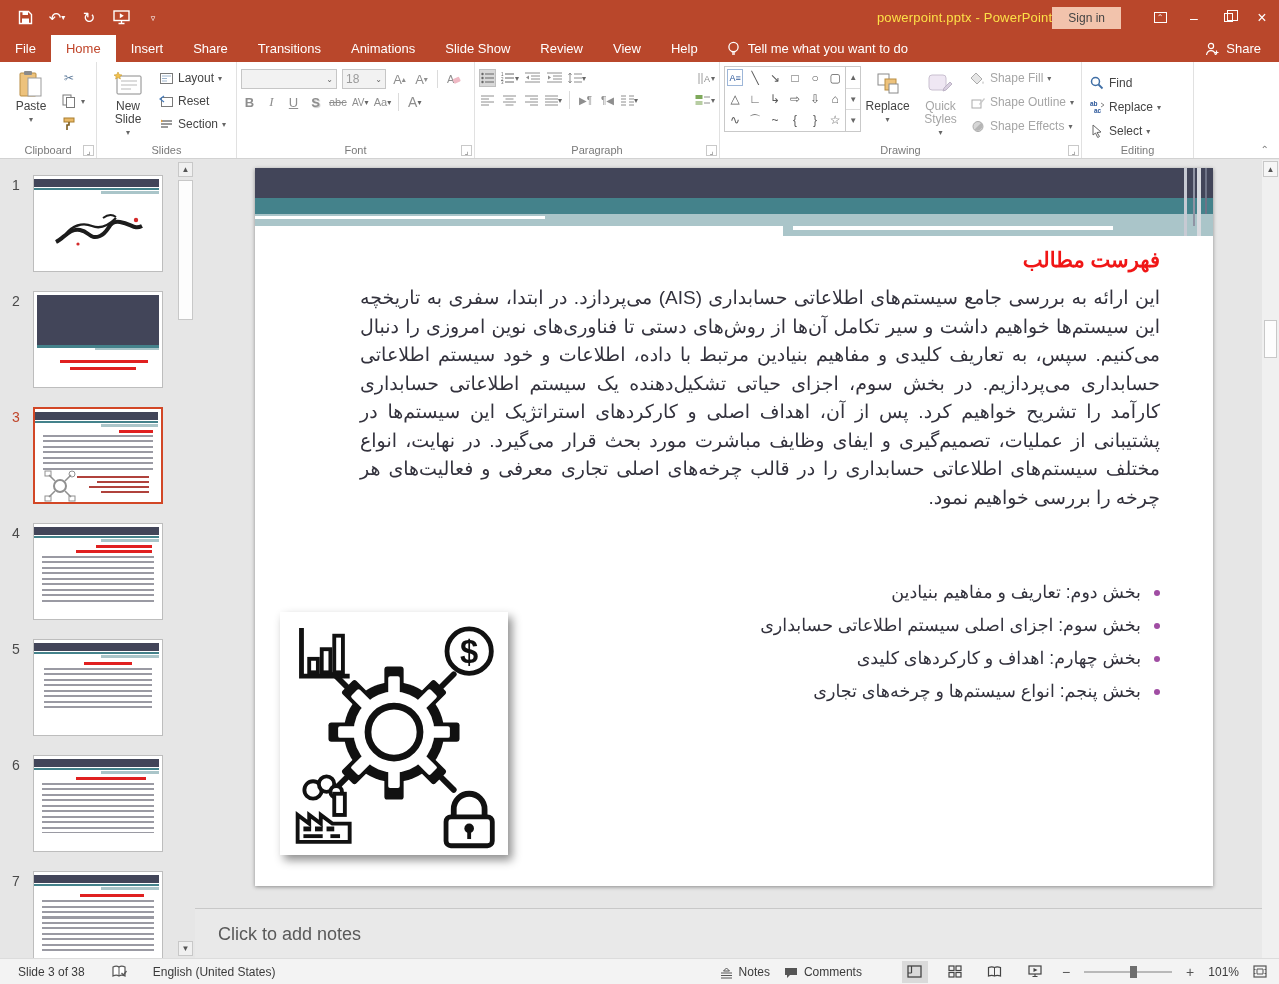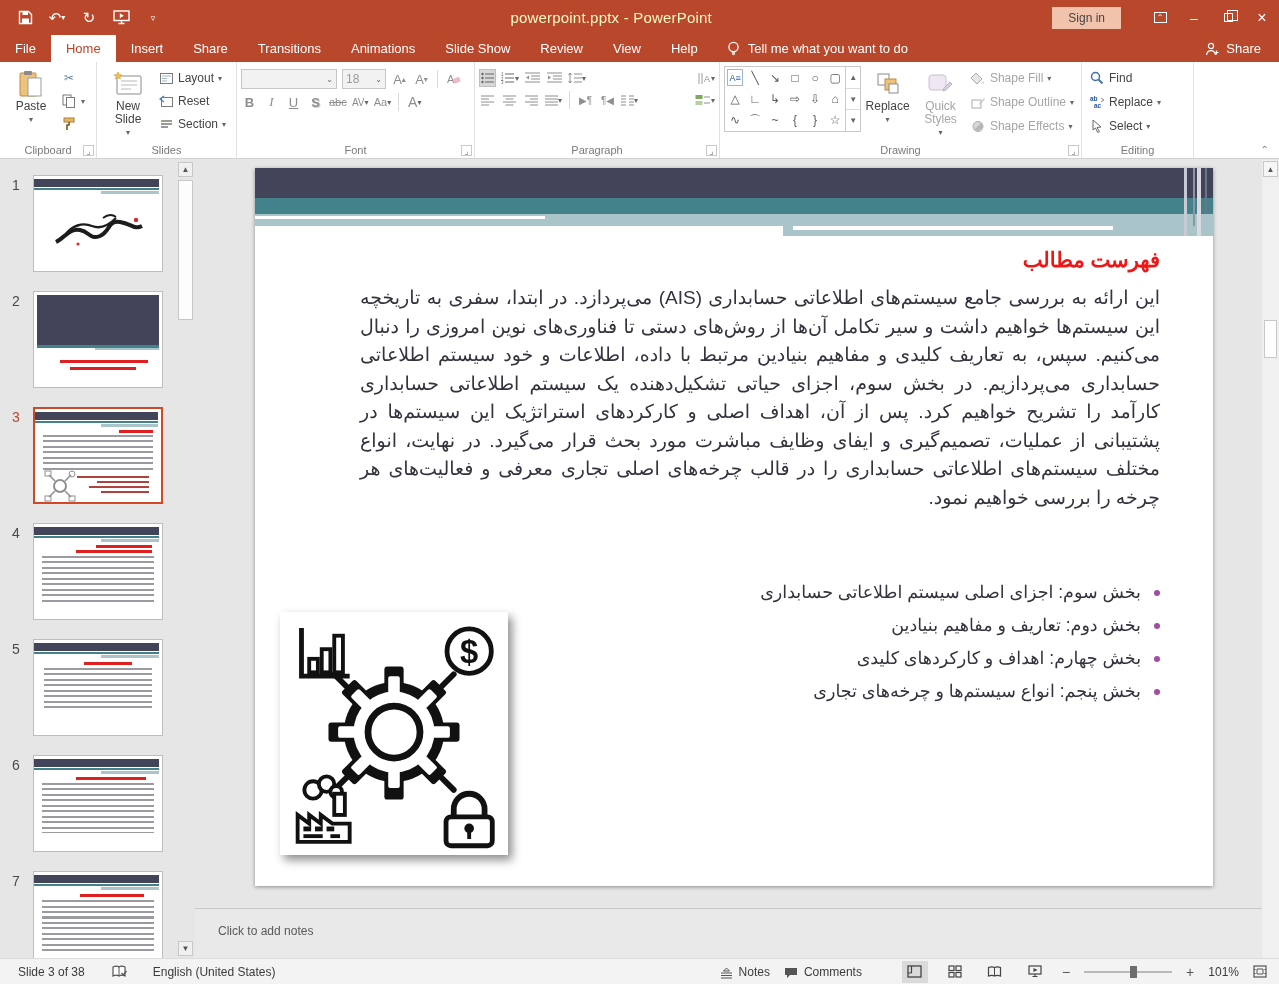--- a/index.html
+++ b/index.html
@@ -4,21 +4,21 @@
 <style>
   * { margin:0; padding:0; box-sizing:border-box; }
   html,body { width:1279px; height:984px; overflow:hidden; }
   body { font-family:"Liberation Sans", sans-serif; }
   .app { position:relative; width:1279px; height:984px; background:#E6E6E6; }
 
   
   .titlebar { position:absolute; left:0; top:0; right:0; height:35px; background:#B9472B; display:flex; align-items:center; color:#fff; }
   .qat { display:flex; align-items:center; gap:14px; padding-left:16px; width:170px; }
   .qat .qbtn { display:flex; align-items:center; justify-content:center; width:18px; height:18px; font-size:15px; color:#fff; cursor:default; }
-  .win-title { flex:1; text-align:center; font-size:15px; color:#fef9c3; letter-spacing:.2px; }
+  .win-title { flex:1; text-align:right; font-size:13px; color:#fde047; letter-spacing:.2px; }
   .tb-right { display:flex; align-items:center; height:35px; }
   .signin { background:#F2C3AC; color:#444; font-size:12px; padding:4px 16px; margin-right:22px; }
   .tb-btn { width:34px; height:35px; display:flex; align-items:center; justify-content:center; color:#fff; font-size:14px; }
   .restore-box { position:relative; width:9px; height:9px; border:1px solid #fff; }
   .restore-box::before { content:""; position:absolute; left:2px; top:-4px; width:9px; height:9px; border:1px solid #fff; }
   .ribbonopt-box { width:13px; height:11px; border:1px solid #fff; display:flex; align-items:flex-start; justify-content:center; font-size:8px; line-height:9px; }
 
   
   .tabrow { position:absolute; left:0; top:35px; right:0; height:27px; background:#B9472B; display:flex; align-items:stretch; color:#fff; font-size:13px; }
   .tab { padding:0 15px; display:flex; align-items:center; cursor:default; }
@@ -89,21 +89,21 @@
   .toc-dot { width:6px; height:6px; border-radius:50%; background:#A04DA3; flex:0 0 auto; }
   .slide-img { position:absolute; left:25px; top:444px; width:228px; height:243px; background:#fff; box-shadow:4px 5px 9px rgba(0,0,0,.45); display:flex; align-items:center; justify-content:center; }
 
   
   .vscroll { position:absolute; right:0; top:0; width:17px; height:798px; background:#F0F0F0; }
   .vs-up { position:absolute; top:1px; left:1px; width:15px; height:16px; background:#F6F6F6; border:1px solid #C8C8C8; font-size:8px; color:#555; display:flex; align-items:center; justify-content:center; }
   .vs-thumb { position:absolute; top:160px; left:2px; width:13px; height:38px; background:#FDFDFD; border:1px solid #C8C8C8; }
 
   
   .notes { position:absolute; left:0; right:17px; top:748px; height:50px; background:#E9E9E9; border-top:1px solid #C8C8C8; }
-  .notes-text { position:absolute; left:23px; top:15px; font-size:12px; color:#595959; }
+  .notes-text { position:absolute; left:23px; top:15px; font-size:18px; color:#595959; }
 
   
   .statusbar { position:absolute; left:0; bottom:0; right:0; height:26px; background:#F3F3F3; border-top:1px solid #DCDCDC; display:flex; align-items:center; font-size:12px; color:#3B3B3B; }
   .sb-left { display:flex; align-items:center; gap:26px; padding-left:18px; }
   .sb-right { margin-left:auto; display:flex; align-items:center; gap:14px; padding-right:12px; }
   .sb-item { display:flex; align-items:flex-end; gap:6px; }
   .viewbtn { width:26px; height:22px; display:flex; align-items:center; justify-content:center; }
   .viewbtn.active { background:#DADADA; }
   .zoom-track { position:relative; width:88px; height:2px; background:#B9B9B9; }
   .zoom-thumb { position:absolute; left:46px; top:-5px; width:7px; height:12px; background:#6E6E6E; }
@@ -484,21 +484,21 @@
               </svg>
             </span>
             <span>Shape Effects</span>
             <span class="carat">▾</span>
           </span>
       </div>
       <span class="grp-label">Drawing</span>
       <span class="launcher">⌟</span>
     </div>
 
-    <div class="grp" style="width:112px;">
+    <div class="grp" style="width:112px;align-items:flex-end;">
       <div class="col" style="gap:4px;">
         <span class="sbtn">
             <span class="icn16">
               <svg width="14" height="14" viewBox="0 0 14 14">
                 <circle cx="5.5" cy="5.5" r="4" fill="none" stroke="#3F6EA5" stroke-width="1.5"></circle>
                 <path d="M8.5 8.5l4 4" stroke="#3F6EA5" stroke-width="1.8"></path>
               </svg>
             </span>
             <span>Find</span>
           </span>
@@ -648,25 +648,25 @@
         <div class="stripe" style="right:18px;width:2px;height:58px;background:#8F93A3;"></div>
         <div class="stripe" style="right:12px;width:4px;height:68px;background:#D8DADF;"></div>
         <div class="stripe" style="right:6px;width:2px;height:46px;background:#6E7386;"></div>
 
         <div class="slide-title" lang="fa">فهرست مطالب</div>
         <div class="slide-para" lang="fa">این ارائه به بررسی جامع سیستم‌های اطلاعاتی حسابداری (AIS) می‌پردازد. در ابتدا، سفری به تاریخچه این سیستم‌ها خواهیم داشت و سیر تکامل آن‌ها از روش‌های دستی تا فناوری‌های نوین امروزی را دنبال می‌کنیم. سپس، به تعاریف کلیدی و مفاهیم بنیادین مرتبط با داده، اطلاعات و خود سیستم اطلاعاتی حسابداری می‌پردازیم. در بخش سوم، اجزای حیاتی تشکیل‌دهنده یک سیستم اطلاعاتی حسابداری کارآمد را تشریح خواهیم کرد. پس از آن، اهداف اصلی و کارکردهای استراتژیک این سیستم‌ها در پشتیبانی از عملیات، تصمیم‌گیری و ایفای وظایف مباشرت مورد بحث قرار می‌گیرد. در نهایت، انواع مختلف سیستم‌های اطلاعاتی حسابداری را در قالب چرخه‌های اصلی تجاری معرفی و فعالیت‌های هر چرخه را بررسی خواهیم نمود.</div>
 
         <ul class="toc-list">
           <li>
               <span class="toc-dot"></span>
-              <span lang="fa">بخش سوم: اجزای اصلی سیستم اطلاعاتی حسابداری</span>
+              <span lang="fa">بخش دوم: تعاریف و مفاهیم بنیادین</span>
             </li>
           <li>
               <span class="toc-dot"></span>
-              <span lang="fa">بخش دوم: تعاریف و مفاهیم بنیادین</span>
+              <span lang="fa">بخش سوم: اجزای اصلی سیستم اطلاعاتی حسابداری</span>
             </li>
           <li>
               <span class="toc-dot"></span>
               <span lang="fa">بخش چهارم: اهداف و کارکردهای کلیدی</span>
             </li>
           <li>
               <span class="toc-dot"></span>
               <span lang="fa">بخش پنجم: انواع سیستم‌ها و چرخه‌های تجاری</span>
             </li>
         </ul>

